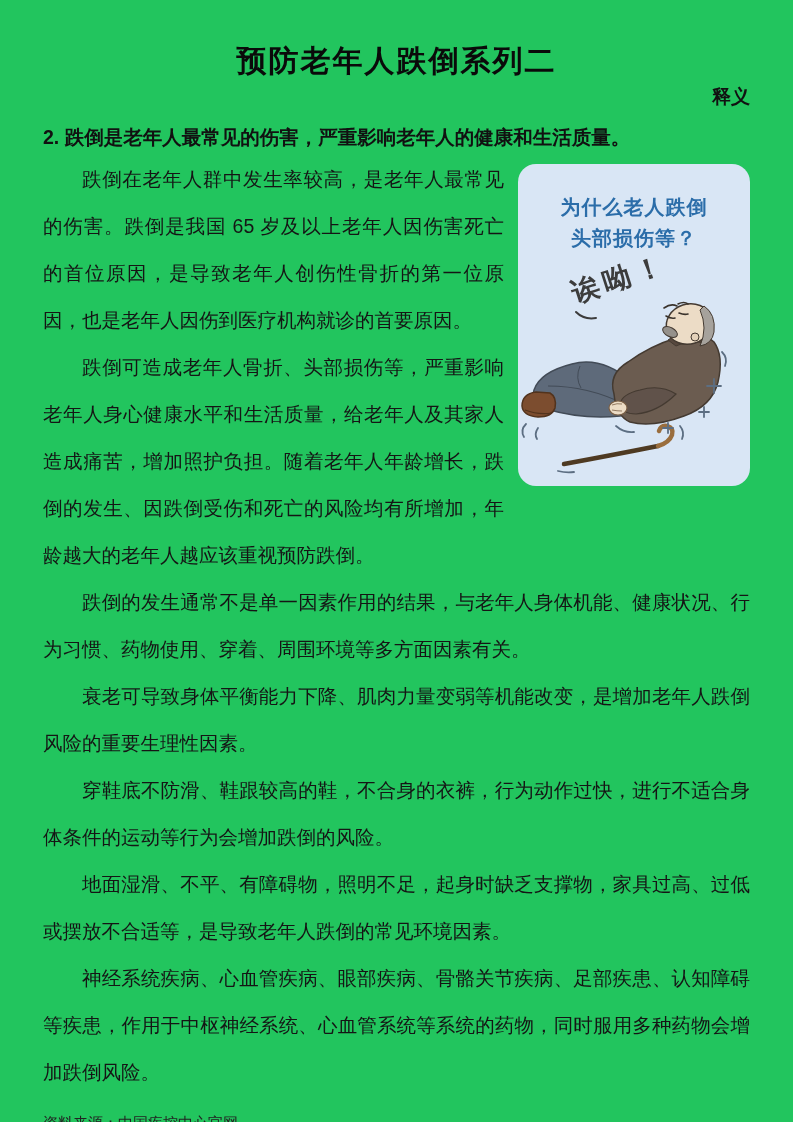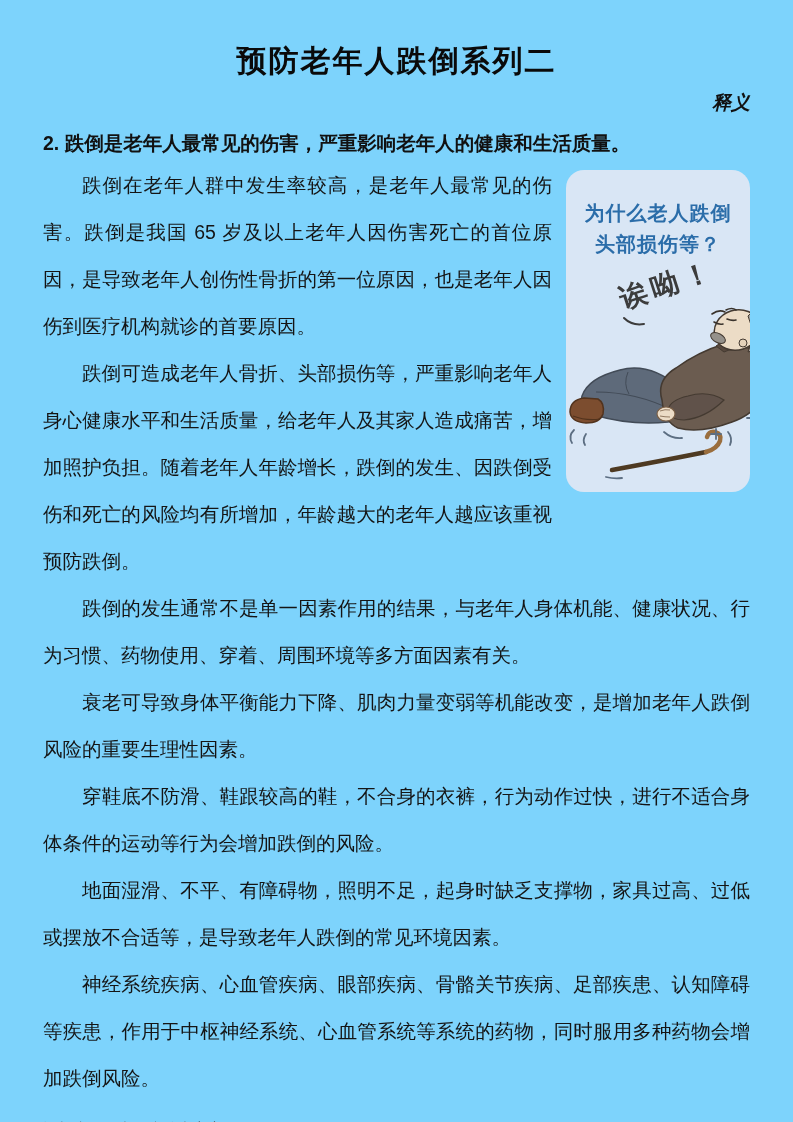--- a/index.html
+++ b/index.html
@@ -1,46 +1,46 @@
 <!DOCTYPE html>
 <html style="--card-bg: #d9e6f5; --card-title: #2b6da9;"><head>
 <meta charset="utf-8">
 <style>
   html,body { margin:0; padding:0; background:#ffffff; }
   .page {
     position:relative;
     width:793px; height:1122px;
     box-sizing:border-box;
     padding:40px 43px 4px 43px;
-    background:#7dd3fc;
+    background:#22c55e;
     font-family:"Liberation Sans", sans-serif;
     color:#111111;
     overflow:hidden;
   }
   .doc-title {
     font-size:30px; font-weight:bold; text-align:center;
     margin:0; line-height:42px; letter-spacing:2px; color:#0a0a0a;
   }
   .subtitle {
     text-align:right; font-size:19px; font-weight:bold;
-    margin-top:8px; line-height:26px;font-style:italic;
+    margin-top:2px; line-height:26px;
   }
   .sec-heading {
     font-size:19.5px; font-weight:bold; line-height:30px;
     margin:12px 0 4px 0;
   }
   .section { overflow:visible; }
   .section::after { content:""; display:block; clear:both; }
   p.body {
     font-size:19.5px; line-height:47px; margin:0;
     text-align:justify; text-indent:2em; color:#151515;
   }
   .float-card {
     float:right;
-    width:184px; height:322px;
+    width:232px; height:322px;
     background:var(--card-bg,#d9e6f5);
     border-radius:18px;
     margin:8px 0 10px 14px;
     position:relative;
     overflow:hidden;
   }
   .card-caption {
     margin-top:28px; text-align:center;
     color:var(--card-title,#2b6da9);
     font-weight:bold; font-size:20px; line-height:31px; letter-spacing:1px;

